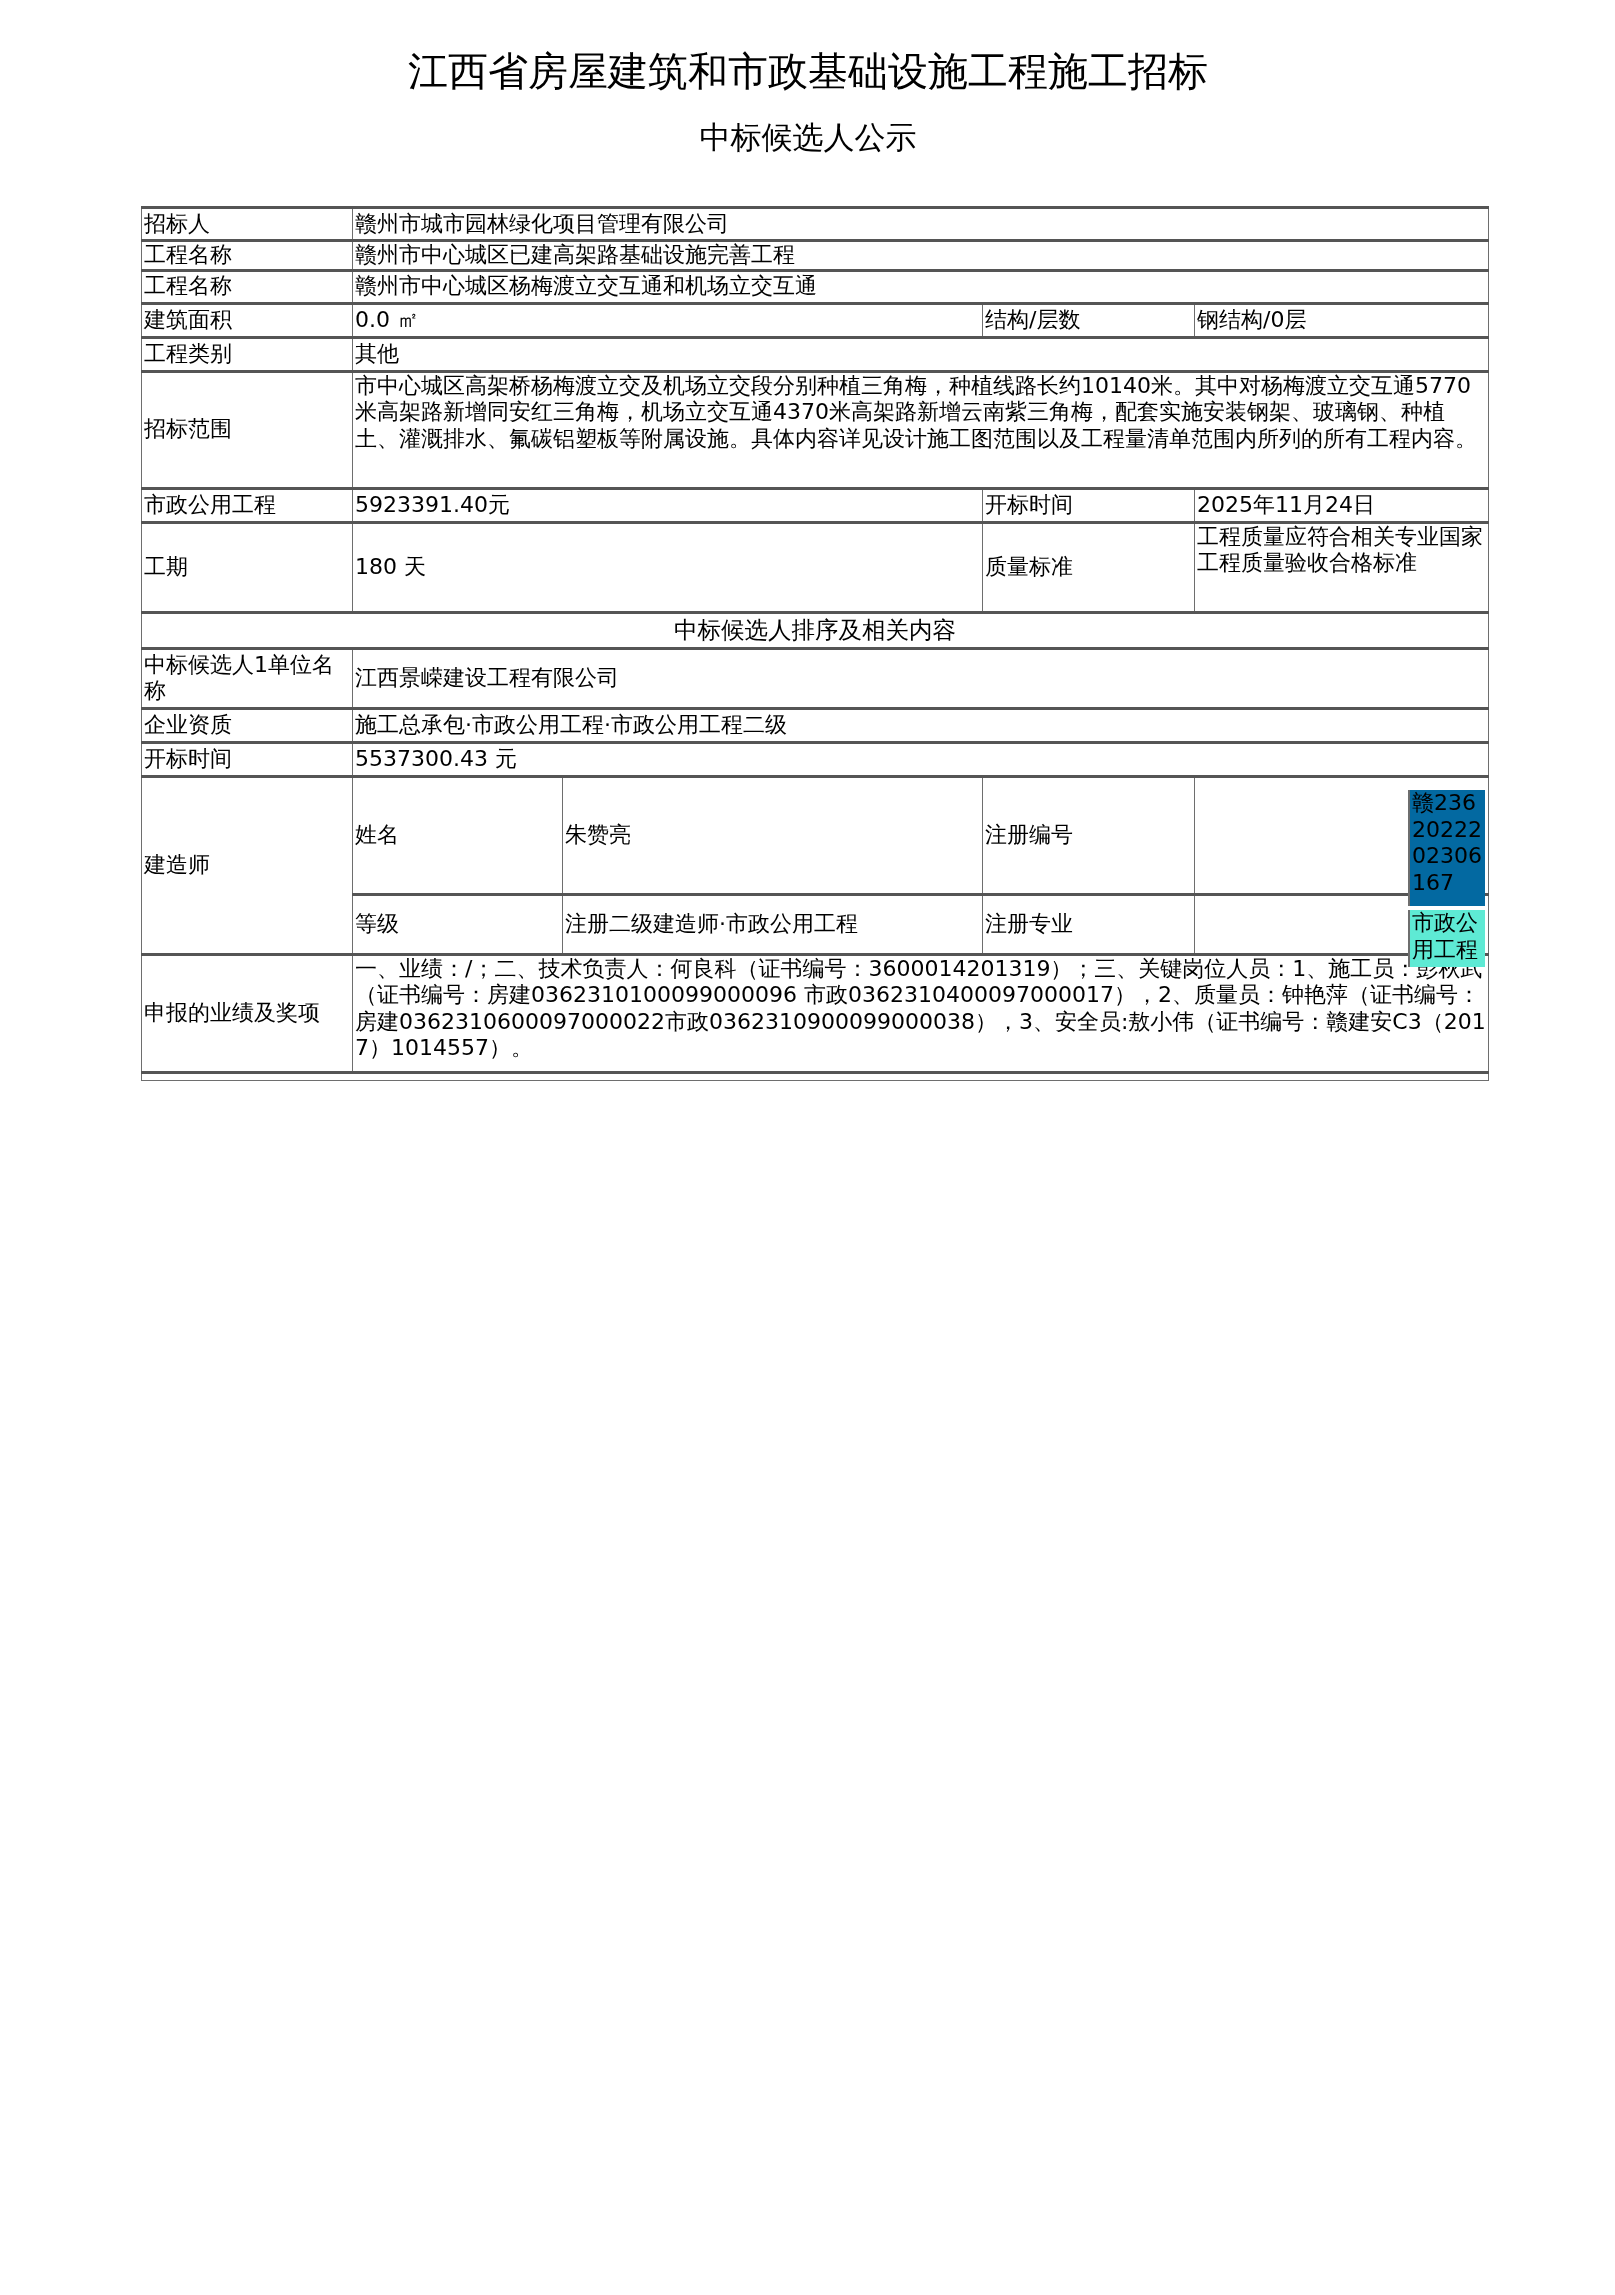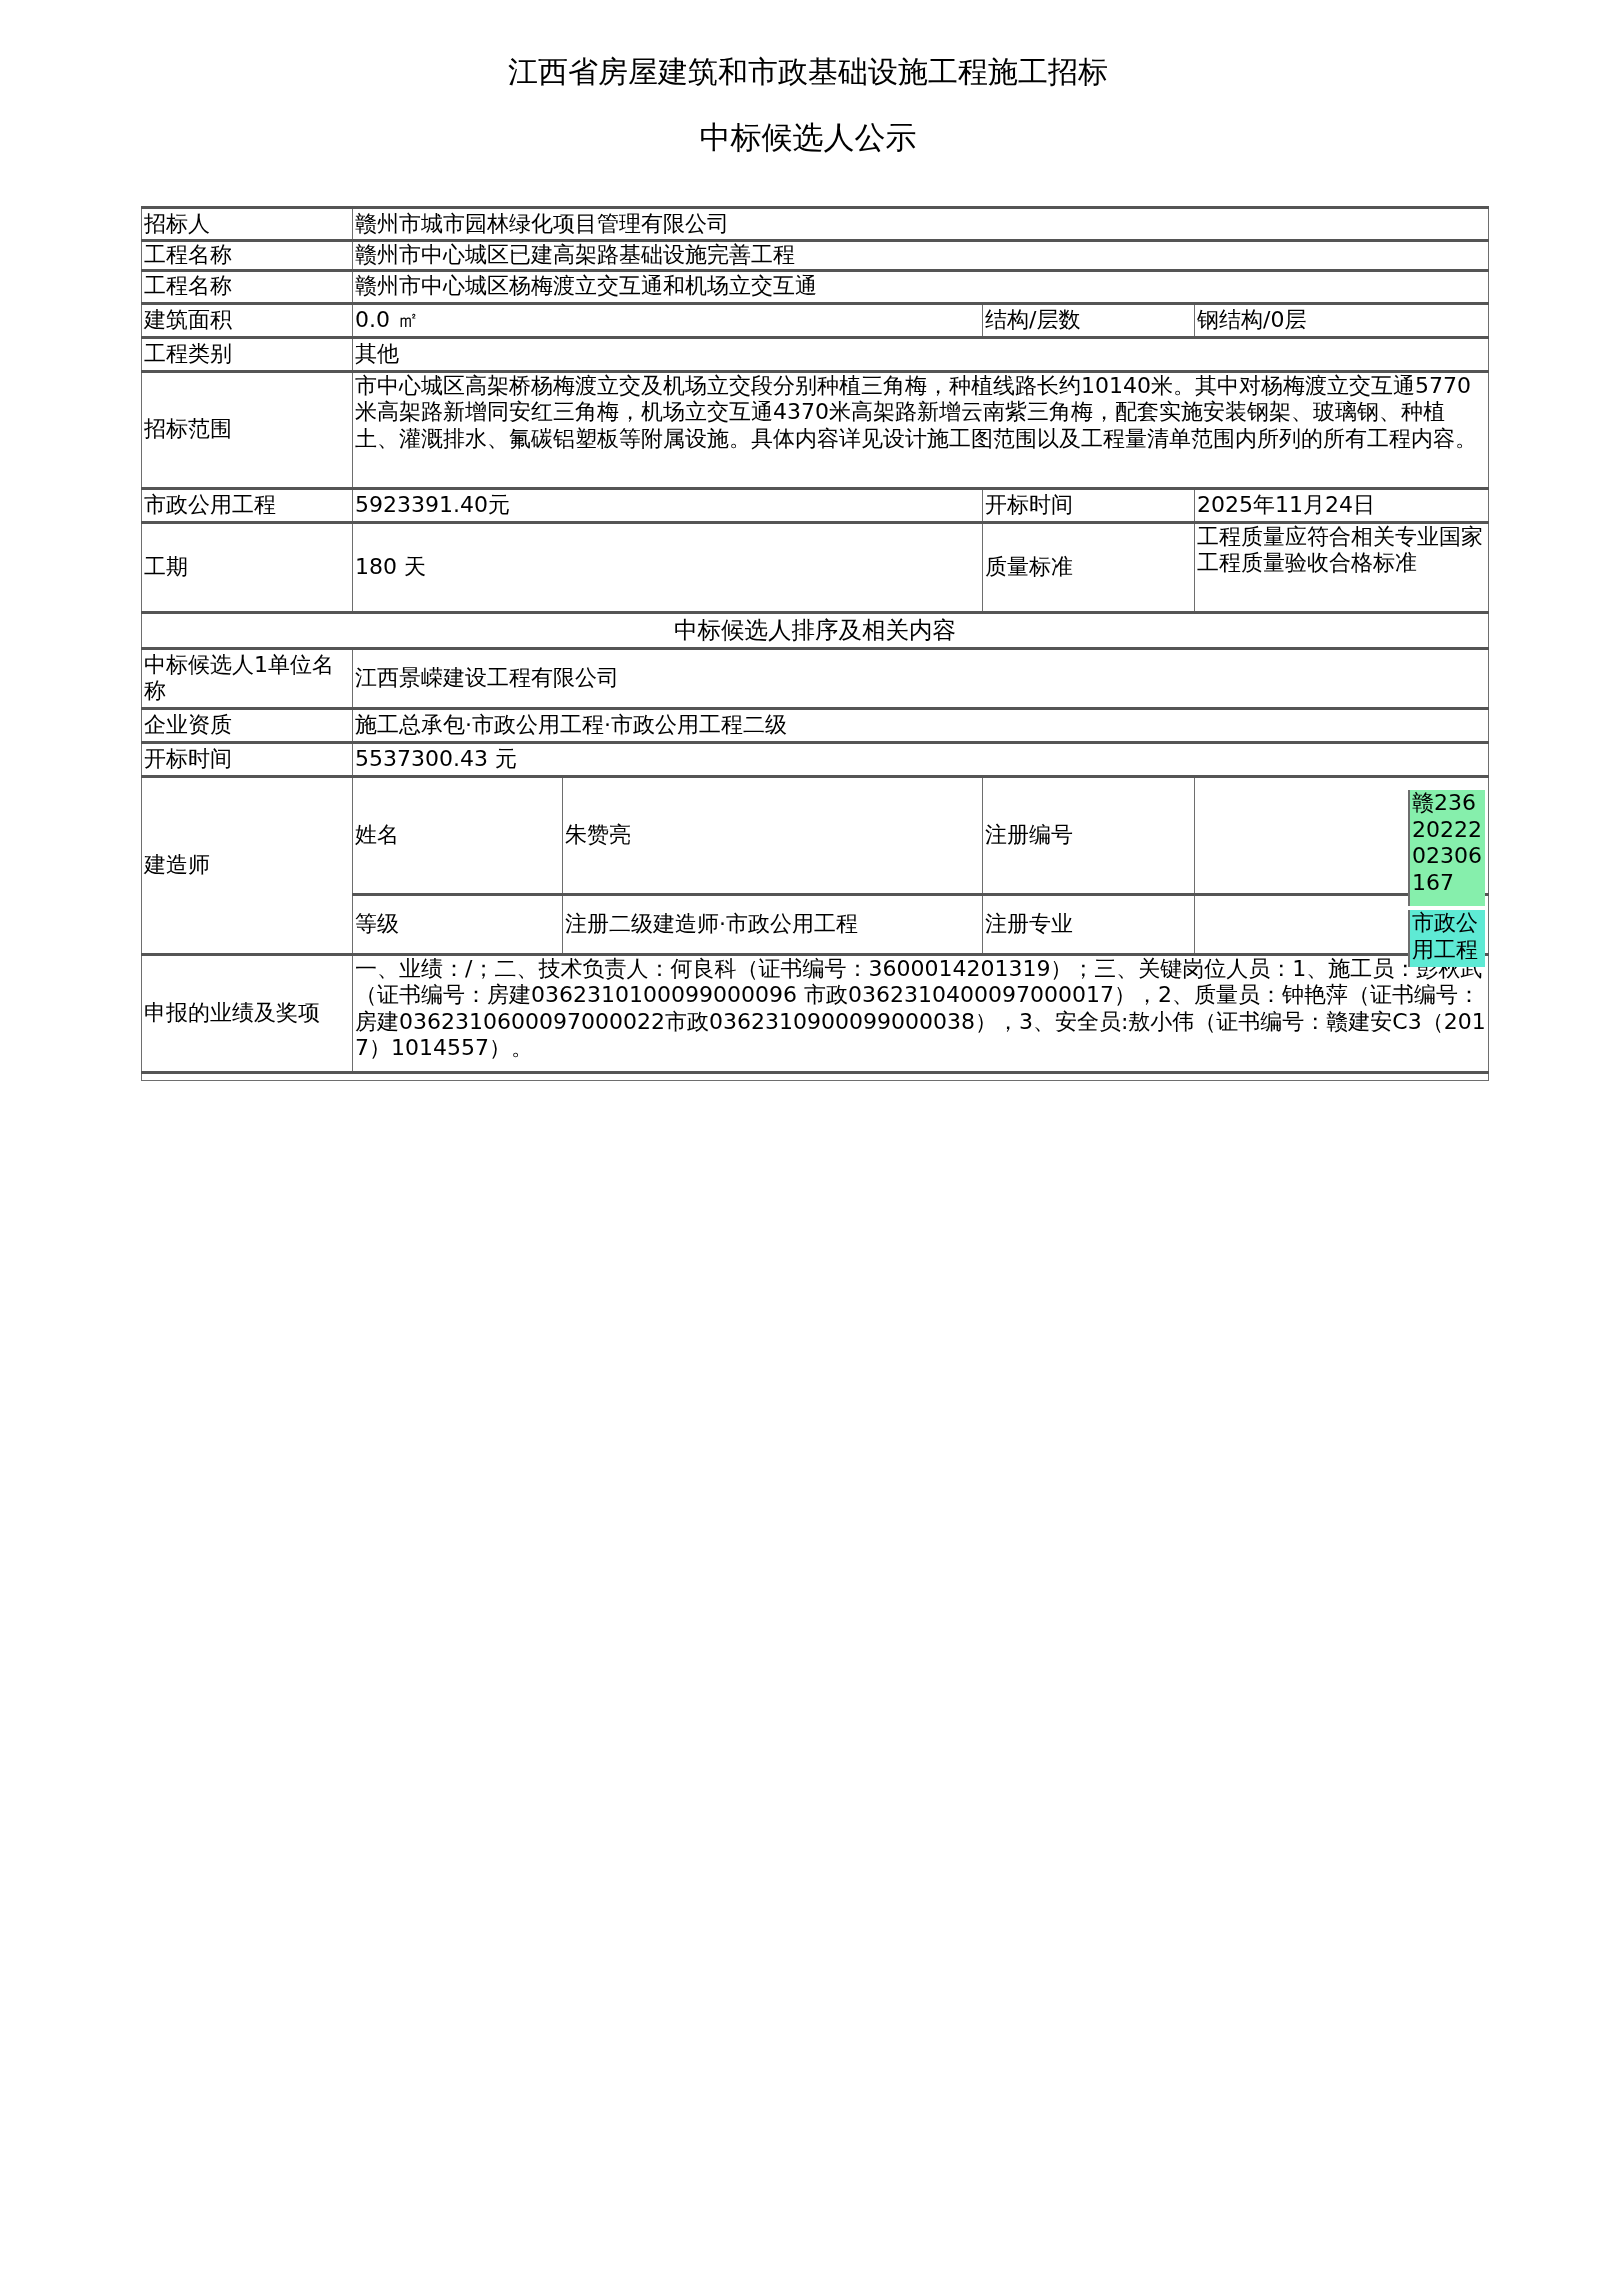--- a/index.html
+++ b/index.html
@@ -3,21 +3,21 @@
   <meta charset="utf-8">
   <style>
     html, body { margin: 0; padding: 0; background: #ffffff; }
     body {
       width: 1616px; height: 2295px; position: relative; overflow: hidden;
       font-family: "DejaVu Sans", "Liberation Sans", sans-serif;
       color: #000;
     }
     .title1 {
       position: absolute; left: 0; width: 1616px; top: 51px;
-      text-align: center; font-size: 30px; line-height: 41px;
+      text-align: center; font-size: 40px; line-height: 41px;
       font-family: "DejaVu Serif", "Liberation Serif", serif;
     }
     .title2 {
       position: absolute; left: 0; width: 1616px; top: 113px;
       text-align: center; font-size: 31px; line-height: 49px;
       font-family: "DejaVu Serif", "Liberation Serif", serif;
     }
     table.main {
       position: absolute; left: 141px; top: 206px; width: 1347px;
       border-collapse: collapse; table-layout: fixed;
@@ -121,15 +121,15 @@
   <tr style="height:118px">
     <td>申报的业绩及奖项</td>
     <td colspan="5" style="vertical-align:top">一、业绩：/；二、技术负责人：何良科（证书编号：3600014201319）；三、关键岗位人员：1、施工员：彭秋武（证书编号：房建0362310100099000096 市政0362310400097000017），2、质量员：钟艳萍（证书编号：房建0362310600097000022市政0362310900099000038），3、安全员:敖小伟（证书编号：赣建安C3（2017）1014557）。</td>
   </tr>
   <tr class="pad-bottom">
     <td colspan="6"></td>
   </tr>
 </tbody>
   </table>
 
-<div style="position:absolute; left:1408px; top:790px; width:77px; height:116px; border-left:2px solid #6e6e6e; background:#86efac; font-size:22px; line-height:26.6px; padding-left:2px; word-break:break-all; overflow:hidden; box-sizing:border-box;">赣2362022202306167</div>
+<div style="position:absolute; left:1408px; top:790px; width:77px; height:116px; border-left:2px solid #6e6e6e; background:#0369a1; font-size:22px; line-height:26.6px; padding-left:2px; word-break:break-all; overflow:hidden; box-sizing:border-box;">赣2362022202306167</div>
 <div style="position:absolute; left:1408px; top:910px; width:77px; height:57px; border-left:2px solid #6e6e6e; background:#5eead4; font-size:22px; line-height:26.6px; padding-left:2px; word-break:break-all; overflow:hidden; box-sizing:border-box;">市政公用工程</div>
 
 
 </body></html>

